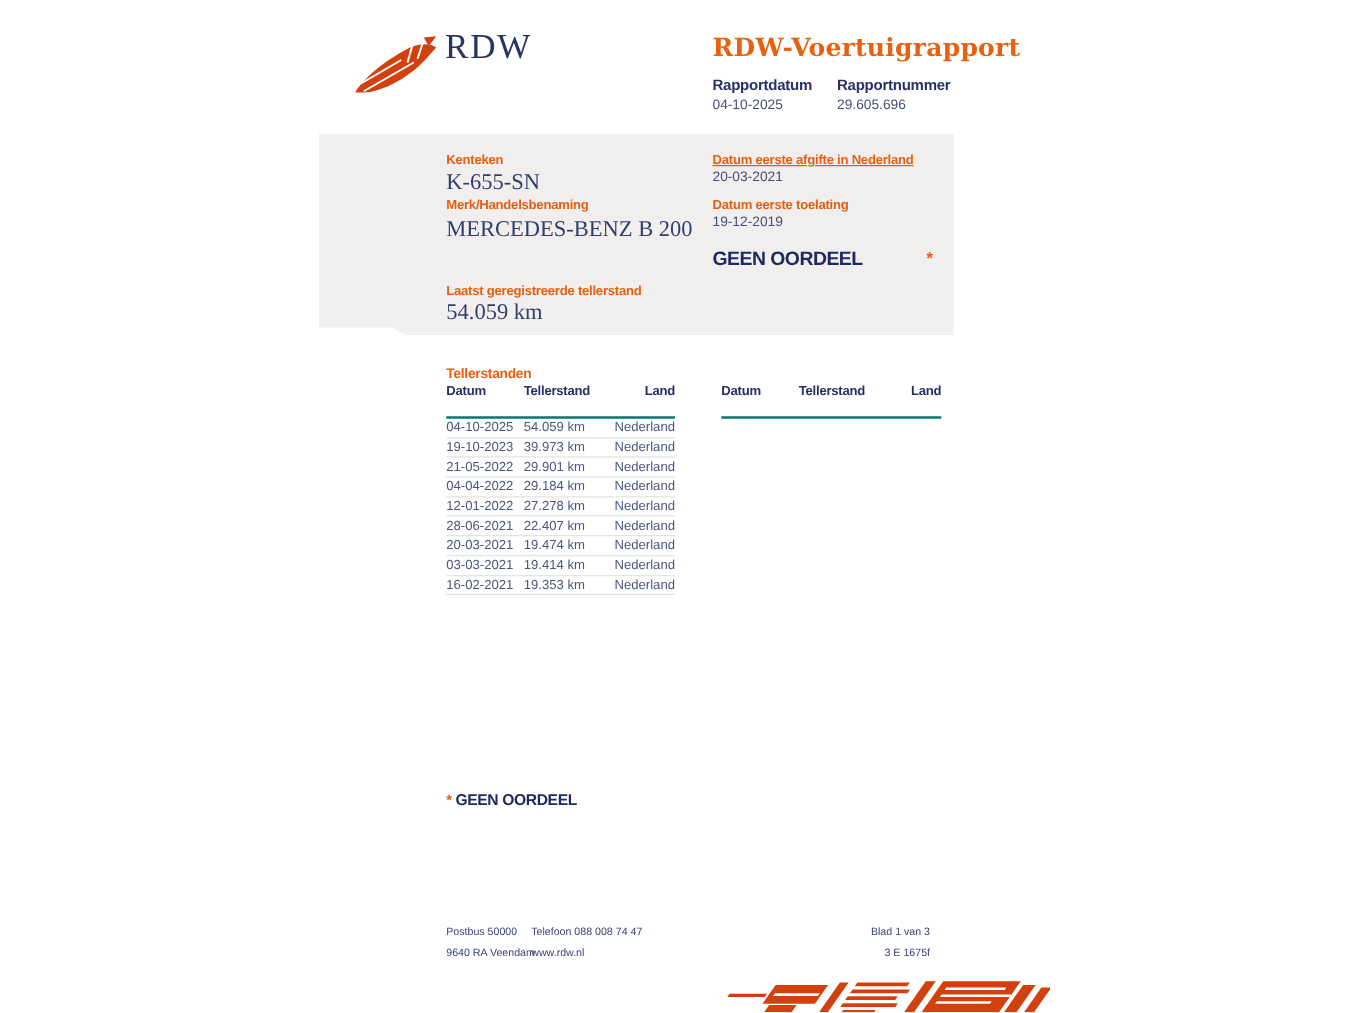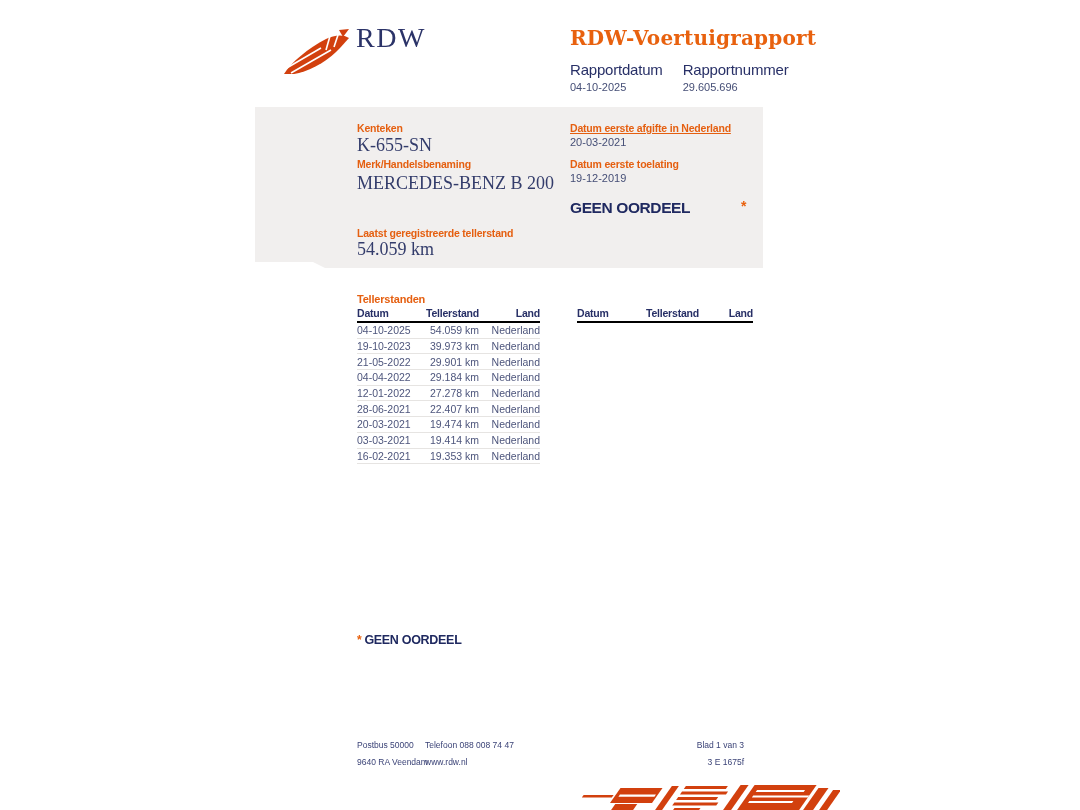--- a/index.html
+++ b/index.html
@@ -11,21 +11,21 @@
   .abs{position:absolute;}
 
   
   .logo-feather{left:283px;top:28px;width:66px;height:46px;}
   .logo-text{left:356px;top:22px;font-family:"Liberation Serif",serif;
     font-size:28px;color:#2b3368;letter-spacing:1.5px;}
   .doc-title{left:570px;top:26px;font-family:"DejaVu Serif","Liberation Serif",serif;
     font-size:20px;font-weight:600;color:#e8610e;letter-spacing:0.2px;}
   .meta{left:570px;top:61px;display:flex;gap:20px;}
   .meta .pair{display:flex;flex-direction:column;min-width:72px;}
-  .lbl-navy{font-size:15px;font-weight:normal;color:#283067;letter-spacing:-0.2px;}
+  .lbl-navy{font-size:12px;font-weight:bold;color:#283067;letter-spacing:-0.2px;}
   .meta .val{font-size:11px;color:#454e76;margin-top:3px;}
 
   
   .summary-box{left:255px;top:107px;width:508px;height:161px;background:#f1efee;
     clip-path:polygon(0 0,100% 0,100% 100%,70px 100%,58px 155px,0 155px);}
   .lbl-orange{font-size:10.5px;font-weight:bold;color:#e55f10;letter-spacing:-0.2px;}
   .val-serif{font-family:"Liberation Serif",serif;font-size:18px;color:#333c6b;}
   .val-sans{font-size:11px;color:#454e76;}
   .sb-kenteken-l{left:102px;top:15px;}
   .sb-kenteken-v{left:102px;top:28px;}
@@ -40,27 +40,27 @@
   .sb-oordeel{left:315px;top:92px;font-size:15.5px;font-weight:bold;color:#1f2960;
     letter-spacing:-0.4px;}
   .sb-star{left:486px;top:91px;font-size:14px;font-weight:bold;color:#e8610e;}
 
   
   .tbl{display:block;}
   .tbl-left{left:357px;top:293px;width:183px;}
   .tbl-right{left:577px;top:307px;width:176px;}
   .tbl-title{font-size:11px;font-weight:bold;color:#e55f10;letter-spacing:-0.2px;
     margin-bottom:3px;height:11px;}
-  .thead{display:flex;align-items:flex-end;height:12px;padding-bottom:2px;
-    border-bottom:2px solid #000000;font-size:10.5px;font-weight:bold;color:#272f66;
+  .thead{display:flex;align-items:flex-end;height:12px;padding-bottom:14px;
+    border-bottom:2px solid #0f766e;font-size:10.5px;font-weight:bold;color:#272f66;
     letter-spacing:-0.2px;}
   .trow{display:flex;align-items:center;height:14.7px;border-bottom:1px solid #e6e4e2;
     font-size:10.5px;color:#4d557c;}
   .c0{width:62px;text-align:left;}
-  .c1{width:60px;text-align:right;}
+  .c1{width:60px;text-align:left;}
   .c2{flex:1;text-align:right;}
 
   
   .footnote{left:357px;top:633px;width:412px;}
   .fn-head{font-size:12.5px;font-weight:bold;color:#1f2960;letter-spacing:-0.3px;}
   .fn-star{color:#e8610e;margin-right:3px;font-size:12px;}
   .fn-text{margin-top:6px;font-size:11px;line-height:17.5px;color:#ed6550;}
 
   
   .footer-col{top:737px;font-size:8.5px;color:#3b4377;line-height:17px;}

